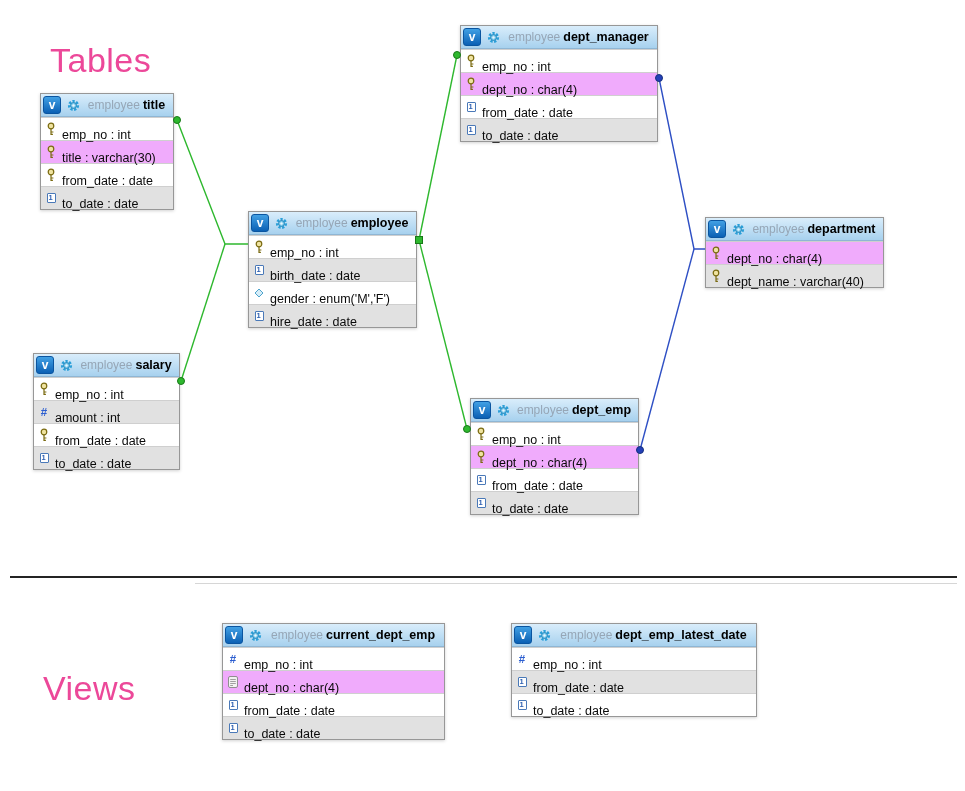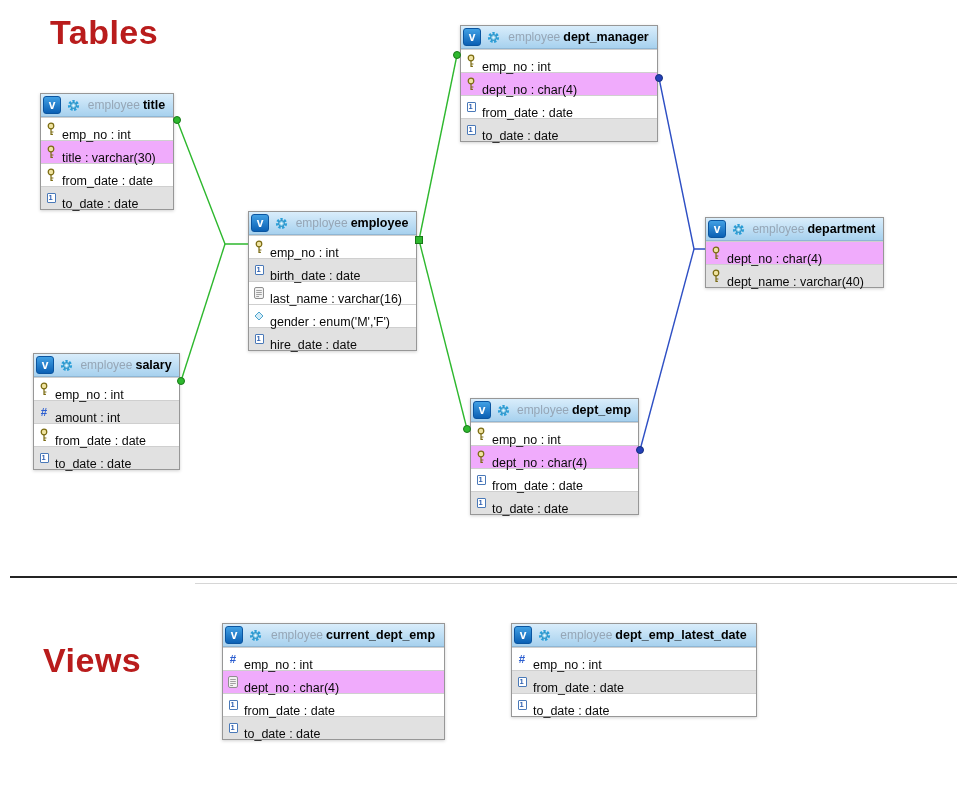--- a/index.html
+++ b/index.html
@@ -1,19 +1,19 @@
 <!DOCTYPE html>
 <html><head>
 <meta charset="utf-8">
 <style>
   html,body{margin:0;padding:0;background:#fff;}
   .canvas{position:relative;width:965px;height:791px;background:#fff;overflow:hidden;
           font-family:"Liberation Sans",sans-serif;}
-  .section-heading{position:absolute;font-size:34px;font-weight:700;color:#b91c1c;
-          letter-spacing:.5px;line-height:40px;}
+  .section-heading{position:absolute;font-size:34px;font-weight:400;color:#ec4899;
+          letter-spacing:.5px;line-height:40px;margin-top:28px;}
   #heading-tables{left:50px;top:12px;}
   #heading-views{left:43px;top:640px;}
   .divider{position:absolute;left:10px;top:576px;width:947px;height:2px;background:#242424;}
   .divider-shadow{position:absolute;left:195px;top:583px;width:762px;height:1px;background:#d6d6d6;}
 
   svg.lines{position:absolute;left:0;top:0;pointer-events:none;z-index:3;}
 
   .db-table{position:absolute;z-index:2;border:1px solid #979797;background:#fff;
             box-shadow:0 1px 3px rgba(0,0,0,.18);font-size:12.5px;}
   .thead{height:22px;display:flex;align-items:center;
@@ -152,247 +152,239 @@
         <span class="ftext">emp_no : int</span>
       </div>
     <div class="trow row-gray">
         <span class="ficon">
           <span class="cal">1</span>
         </span>
         <span class="ftext">birth_date : date</span>
       </div>
     <div class="trow row-white">
         <span class="ficon">
+          <svg width="10" height="10">
+            <use href="#sym-enum"></use>
+          </svg>
+        </span>
+        <span class="ftext">gender : enum('M','F')</span>
+      </div>
+    <div class="trow row-gray">
+        <span class="ficon">
+          <span class="cal">1</span>
+        </span>
+        <span class="ftext">hire_date : date</span>
+      </div>
+  </div>
+
+  <div class="db-table" style="left:33px;top:353px;width:145px;">
+    <div class="thead">
+      <span class="vbadge">v</span>
+      <span class="gear">
+          <svg width="13" height="13">
+            <use href="#sym-gear"></use>
+          </svg>
+        </span>
+      <span class="htext"><span class="schema">employee</span><span class="tname">salary</span></span>
+    </div>
+    <div class="trow row-white">
+        <span class="ficon">
+          <svg width="10" height="14">
+            <use href="#sym-key"></use>
+          </svg>
+        </span>
+        <span class="ftext">emp_no : int</span>
+      </div>
+    <div class="trow row-gray">
+        <span class="ficon">
+          <span class="hash">#</span>
+        </span>
+        <span class="ftext">amount : int</span>
+      </div>
+    <div class="trow row-white">
+        <span class="ficon">
+          <svg width="10" height="14">
+            <use href="#sym-key"></use>
+          </svg>
+        </span>
+        <span class="ftext">from_date : date</span>
+      </div>
+    <div class="trow row-gray">
+        <span class="ficon">
+          <span class="cal">1</span>
+        </span>
+        <span class="ftext">to_date : date</span>
+      </div>
+  </div>
+
+  <div class="db-table" style="left:460px;top:25px;width:196px;">
+    <div class="thead">
+      <span class="vbadge">v</span>
+      <span class="gear">
+          <svg width="13" height="13">
+            <use href="#sym-gear"></use>
+          </svg>
+        </span>
+      <span class="htext"><span class="schema">employee</span><span class="tname">dept_manager</span></span>
+    </div>
+    <div class="trow row-white">
+        <span class="ficon">
+          <svg width="10" height="14">
+            <use href="#sym-key"></use>
+          </svg>
+        </span>
+        <span class="ftext">emp_no : int</span>
+      </div>
+    <div class="trow row-pink">
+        <span class="ficon">
+          <svg width="10" height="14">
+            <use href="#sym-key"></use>
+          </svg>
+        </span>
+        <span class="ftext">dept_no : char(4)</span>
+      </div>
+    <div class="trow row-white">
+        <span class="ficon">
+          <span class="cal">1</span>
+        </span>
+        <span class="ftext">from_date : date</span>
+      </div>
+    <div class="trow row-gray">
+        <span class="ficon">
+          <span class="cal">1</span>
+        </span>
+        <span class="ftext">to_date : date</span>
+      </div>
+  </div>
+
+  <div class="db-table" style="left:470px;top:398px;width:167px;">
+    <div class="thead">
+      <span class="vbadge">v</span>
+      <span class="gear">
+          <svg width="13" height="13">
+            <use href="#sym-gear"></use>
+          </svg>
+        </span>
+      <span class="htext"><span class="schema">employee</span><span class="tname">dept_emp</span></span>
+    </div>
+    <div class="trow row-white">
+        <span class="ficon">
+          <svg width="10" height="14">
+            <use href="#sym-key"></use>
+          </svg>
+        </span>
+        <span class="ftext">emp_no : int</span>
+      </div>
+    <div class="trow row-pink">
+        <span class="ficon">
+          <svg width="10" height="14">
+            <use href="#sym-key"></use>
+          </svg>
+        </span>
+        <span class="ftext">dept_no : char(4)</span>
+      </div>
+    <div class="trow row-white">
+        <span class="ficon">
+          <span class="cal">1</span>
+        </span>
+        <span class="ftext">from_date : date</span>
+      </div>
+    <div class="trow row-gray">
+        <span class="ficon">
+          <span class="cal">1</span>
+        </span>
+        <span class="ftext">to_date : date</span>
+      </div>
+  </div>
+
+  <div class="db-table" style="left:705px;top:217px;width:177px;">
+    <div class="thead">
+      <span class="vbadge">v</span>
+      <span class="gear">
+          <svg width="13" height="13">
+            <use href="#sym-gear"></use>
+          </svg>
+        </span>
+      <span class="htext"><span class="schema">employee</span><span class="tname">department</span></span>
+    </div>
+    <div class="trow row-pink">
+        <span class="ficon">
+          <svg width="10" height="14">
+            <use href="#sym-key"></use>
+          </svg>
+        </span>
+        <span class="ftext">dept_no : char(4)</span>
+      </div>
+    <div class="trow row-gray">
+        <span class="ficon">
+          <svg width="10" height="14">
+            <use href="#sym-key"></use>
+          </svg>
+        </span>
+        <span class="ftext">dept_name : varchar(40)</span>
+      </div>
+  </div>
+
+  <div class="divider"></div>
+  <div class="divider-shadow"></div>
+
+  <div id="heading-views" class="section-heading">Views</div>
+
+  <div class="db-table" style="left:222px;top:623px;width:221px;">
+    <div class="thead">
+      <span class="vbadge">v</span>
+      <span class="gear">
+          <svg width="13" height="13">
+            <use href="#sym-gear"></use>
+          </svg>
+        </span>
+      <span class="htext"><span class="schema">employee</span><span class="tname">current_dept_emp</span></span>
+    </div>
+    <div class="trow row-white">
+        <span class="ficon">
+          <span class="hash">#</span>
+        </span>
+        <span class="ftext">emp_no : int</span>
+      </div>
+    <div class="trow row-pink">
+        <span class="ficon">
           <svg width="10" height="12">
             <use href="#sym-text"></use>
           </svg>
         </span>
-        <span class="ftext">last_name : varchar(16)</span>
-      </div>
-    <div class="trow row-white">
-        <span class="ficon">
-          <svg width="10" height="10">
-            <use href="#sym-enum"></use>
-          </svg>
-        </span>
-        <span class="ftext">gender : enum('M','F')</span>
-      </div>
-    <div class="trow row-gray">
-        <span class="ficon">
-          <span class="cal">1</span>
-        </span>
-        <span class="ftext">hire_date : date</span>
-      </div>
-  </div>
-
-  <div class="db-table" style="left:33px;top:353px;width:145px;">
-    <div class="thead">
-      <span class="vbadge">v</span>
-      <span class="gear">
-          <svg width="13" height="13">
-            <use href="#sym-gear"></use>
-          </svg>
-        </span>
-      <span class="htext"><span class="schema">employee</span><span class="tname">salary</span></span>
-    </div>
-    <div class="trow row-white">
-        <span class="ficon">
-          <svg width="10" height="14">
-            <use href="#sym-key"></use>
-          </svg>
-        </span>
-        <span class="ftext">emp_no : int</span>
-      </div>
-    <div class="trow row-gray">
+        <span class="ftext">dept_no : char(4)</span>
+      </div>
+    <div class="trow row-white">
+        <span class="ficon">
+          <span class="cal">1</span>
+        </span>
+        <span class="ftext">from_date : date</span>
+      </div>
+    <div class="trow row-gray">
+        <span class="ficon">
+          <span class="cal">1</span>
+        </span>
+        <span class="ftext">to_date : date</span>
+      </div>
+  </div>
+
+  <div class="db-table" style="left:511px;top:623px;width:244px;">
+    <div class="thead">
+      <span class="vbadge">v</span>
+      <span class="gear">
+          <svg width="13" height="13">
+            <use href="#sym-gear"></use>
+          </svg>
+        </span>
+      <span class="htext"><span class="schema">employee</span><span class="tname">dept_emp_latest_date</span></span>
+    </div>
+    <div class="trow row-white">
         <span class="ficon">
           <span class="hash">#</span>
         </span>
-        <span class="ftext">amount : int</span>
-      </div>
-    <div class="trow row-white">
-        <span class="ficon">
-          <svg width="10" height="14">
-            <use href="#sym-key"></use>
-          </svg>
-        </span>
-        <span class="ftext">from_date : date</span>
-      </div>
-    <div class="trow row-gray">
-        <span class="ficon">
-          <span class="cal">1</span>
-        </span>
-        <span class="ftext">to_date : date</span>
-      </div>
-  </div>
-
-  <div class="db-table" style="left:460px;top:25px;width:196px;">
-    <div class="thead">
-      <span class="vbadge">v</span>
-      <span class="gear">
-          <svg width="13" height="13">
-            <use href="#sym-gear"></use>
-          </svg>
-        </span>
-      <span class="htext"><span class="schema">employee</span><span class="tname">dept_manager</span></span>
-    </div>
-    <div class="trow row-white">
-        <span class="ficon">
-          <svg width="10" height="14">
-            <use href="#sym-key"></use>
-          </svg>
-        </span>
-        <span class="ftext">emp_no : int</span>
-      </div>
-    <div class="trow row-pink">
-        <span class="ficon">
-          <svg width="10" height="14">
-            <use href="#sym-key"></use>
-          </svg>
-        </span>
-        <span class="ftext">dept_no : char(4)</span>
-      </div>
-    <div class="trow row-white">
-        <span class="ficon">
-          <span class="cal">1</span>
-        </span>
-        <span class="ftext">from_date : date</span>
-      </div>
-    <div class="trow row-gray">
-        <span class="ficon">
-          <span class="cal">1</span>
-        </span>
-        <span class="ftext">to_date : date</span>
-      </div>
-  </div>
-
-  <div class="db-table" style="left:470px;top:398px;width:167px;">
-    <div class="thead">
-      <span class="vbadge">v</span>
-      <span class="gear">
-          <svg width="13" height="13">
-            <use href="#sym-gear"></use>
-          </svg>
-        </span>
-      <span class="htext"><span class="schema">employee</span><span class="tname">dept_emp</span></span>
-    </div>
-    <div class="trow row-white">
-        <span class="ficon">
-          <svg width="10" height="14">
-            <use href="#sym-key"></use>
-          </svg>
-        </span>
-        <span class="ftext">emp_no : int</span>
-      </div>
-    <div class="trow row-pink">
-        <span class="ficon">
-          <svg width="10" height="14">
-            <use href="#sym-key"></use>
-          </svg>
-        </span>
-        <span class="ftext">dept_no : char(4)</span>
-      </div>
-    <div class="trow row-white">
-        <span class="ficon">
-          <span class="cal">1</span>
-        </span>
-        <span class="ftext">from_date : date</span>
-      </div>
-    <div class="trow row-gray">
-        <span class="ficon">
-          <span class="cal">1</span>
-        </span>
-        <span class="ftext">to_date : date</span>
-      </div>
-  </div>
-
-  <div class="db-table" style="left:705px;top:217px;width:177px;">
-    <div class="thead">
-      <span class="vbadge">v</span>
-      <span class="gear">
-          <svg width="13" height="13">
-            <use href="#sym-gear"></use>
-          </svg>
-        </span>
-      <span class="htext"><span class="schema">employee</span><span class="tname">department</span></span>
-    </div>
-    <div class="trow row-pink">
-        <span class="ficon">
-          <svg width="10" height="14">
-            <use href="#sym-key"></use>
-          </svg>
-        </span>
-        <span class="ftext">dept_no : char(4)</span>
-      </div>
-    <div class="trow row-gray">
-        <span class="ficon">
-          <svg width="10" height="14">
-            <use href="#sym-key"></use>
-          </svg>
-        </span>
-        <span class="ftext">dept_name : varchar(40)</span>
-      </div>
-  </div>
-
-  <div class="divider"></div>
-  <div class="divider-shadow"></div>
-
-  <div id="heading-views" class="section-heading">Views</div>
-
-  <div class="db-table" style="left:222px;top:623px;width:221px;">
-    <div class="thead">
-      <span class="vbadge">v</span>
-      <span class="gear">
-          <svg width="13" height="13">
-            <use href="#sym-gear"></use>
-          </svg>
-        </span>
-      <span class="htext"><span class="schema">employee</span><span class="tname">current_dept_emp</span></span>
-    </div>
-    <div class="trow row-white">
-        <span class="ficon">
-          <span class="hash">#</span>
-        </span>
-        <span class="ftext">emp_no : int</span>
-      </div>
-    <div class="trow row-pink">
-        <span class="ficon">
-          <svg width="10" height="12">
-            <use href="#sym-text"></use>
-          </svg>
-        </span>
-        <span class="ftext">dept_no : char(4)</span>
-      </div>
-    <div class="trow row-white">
-        <span class="ficon">
-          <span class="cal">1</span>
-        </span>
-        <span class="ftext">from_date : date</span>
-      </div>
-    <div class="trow row-gray">
-        <span class="ficon">
-          <span class="cal">1</span>
-        </span>
-        <span class="ftext">to_date : date</span>
-      </div>
-  </div>
-
-  <div class="db-table" style="left:511px;top:623px;width:244px;">
-    <div class="thead">
-      <span class="vbadge">v</span>
-      <span class="gear">
-          <svg width="13" height="13">
-            <use href="#sym-gear"></use>
-          </svg>
-        </span>
-      <span class="htext"><span class="schema">employee</span><span class="tname">dept_emp_latest_date</span></span>
-    </div>
-    <div class="trow row-white">
-        <span class="ficon">
-          <span class="hash">#</span>
-        </span>
         <span class="ftext">emp_no : int</span>
       </div>
     <div class="trow row-gray">
         <span class="ficon">
           <span class="cal">1</span>
         </span>
         <span class="ftext">from_date : date</span>
       </div>
     <div class="trow row-white">
         <span class="ficon">

